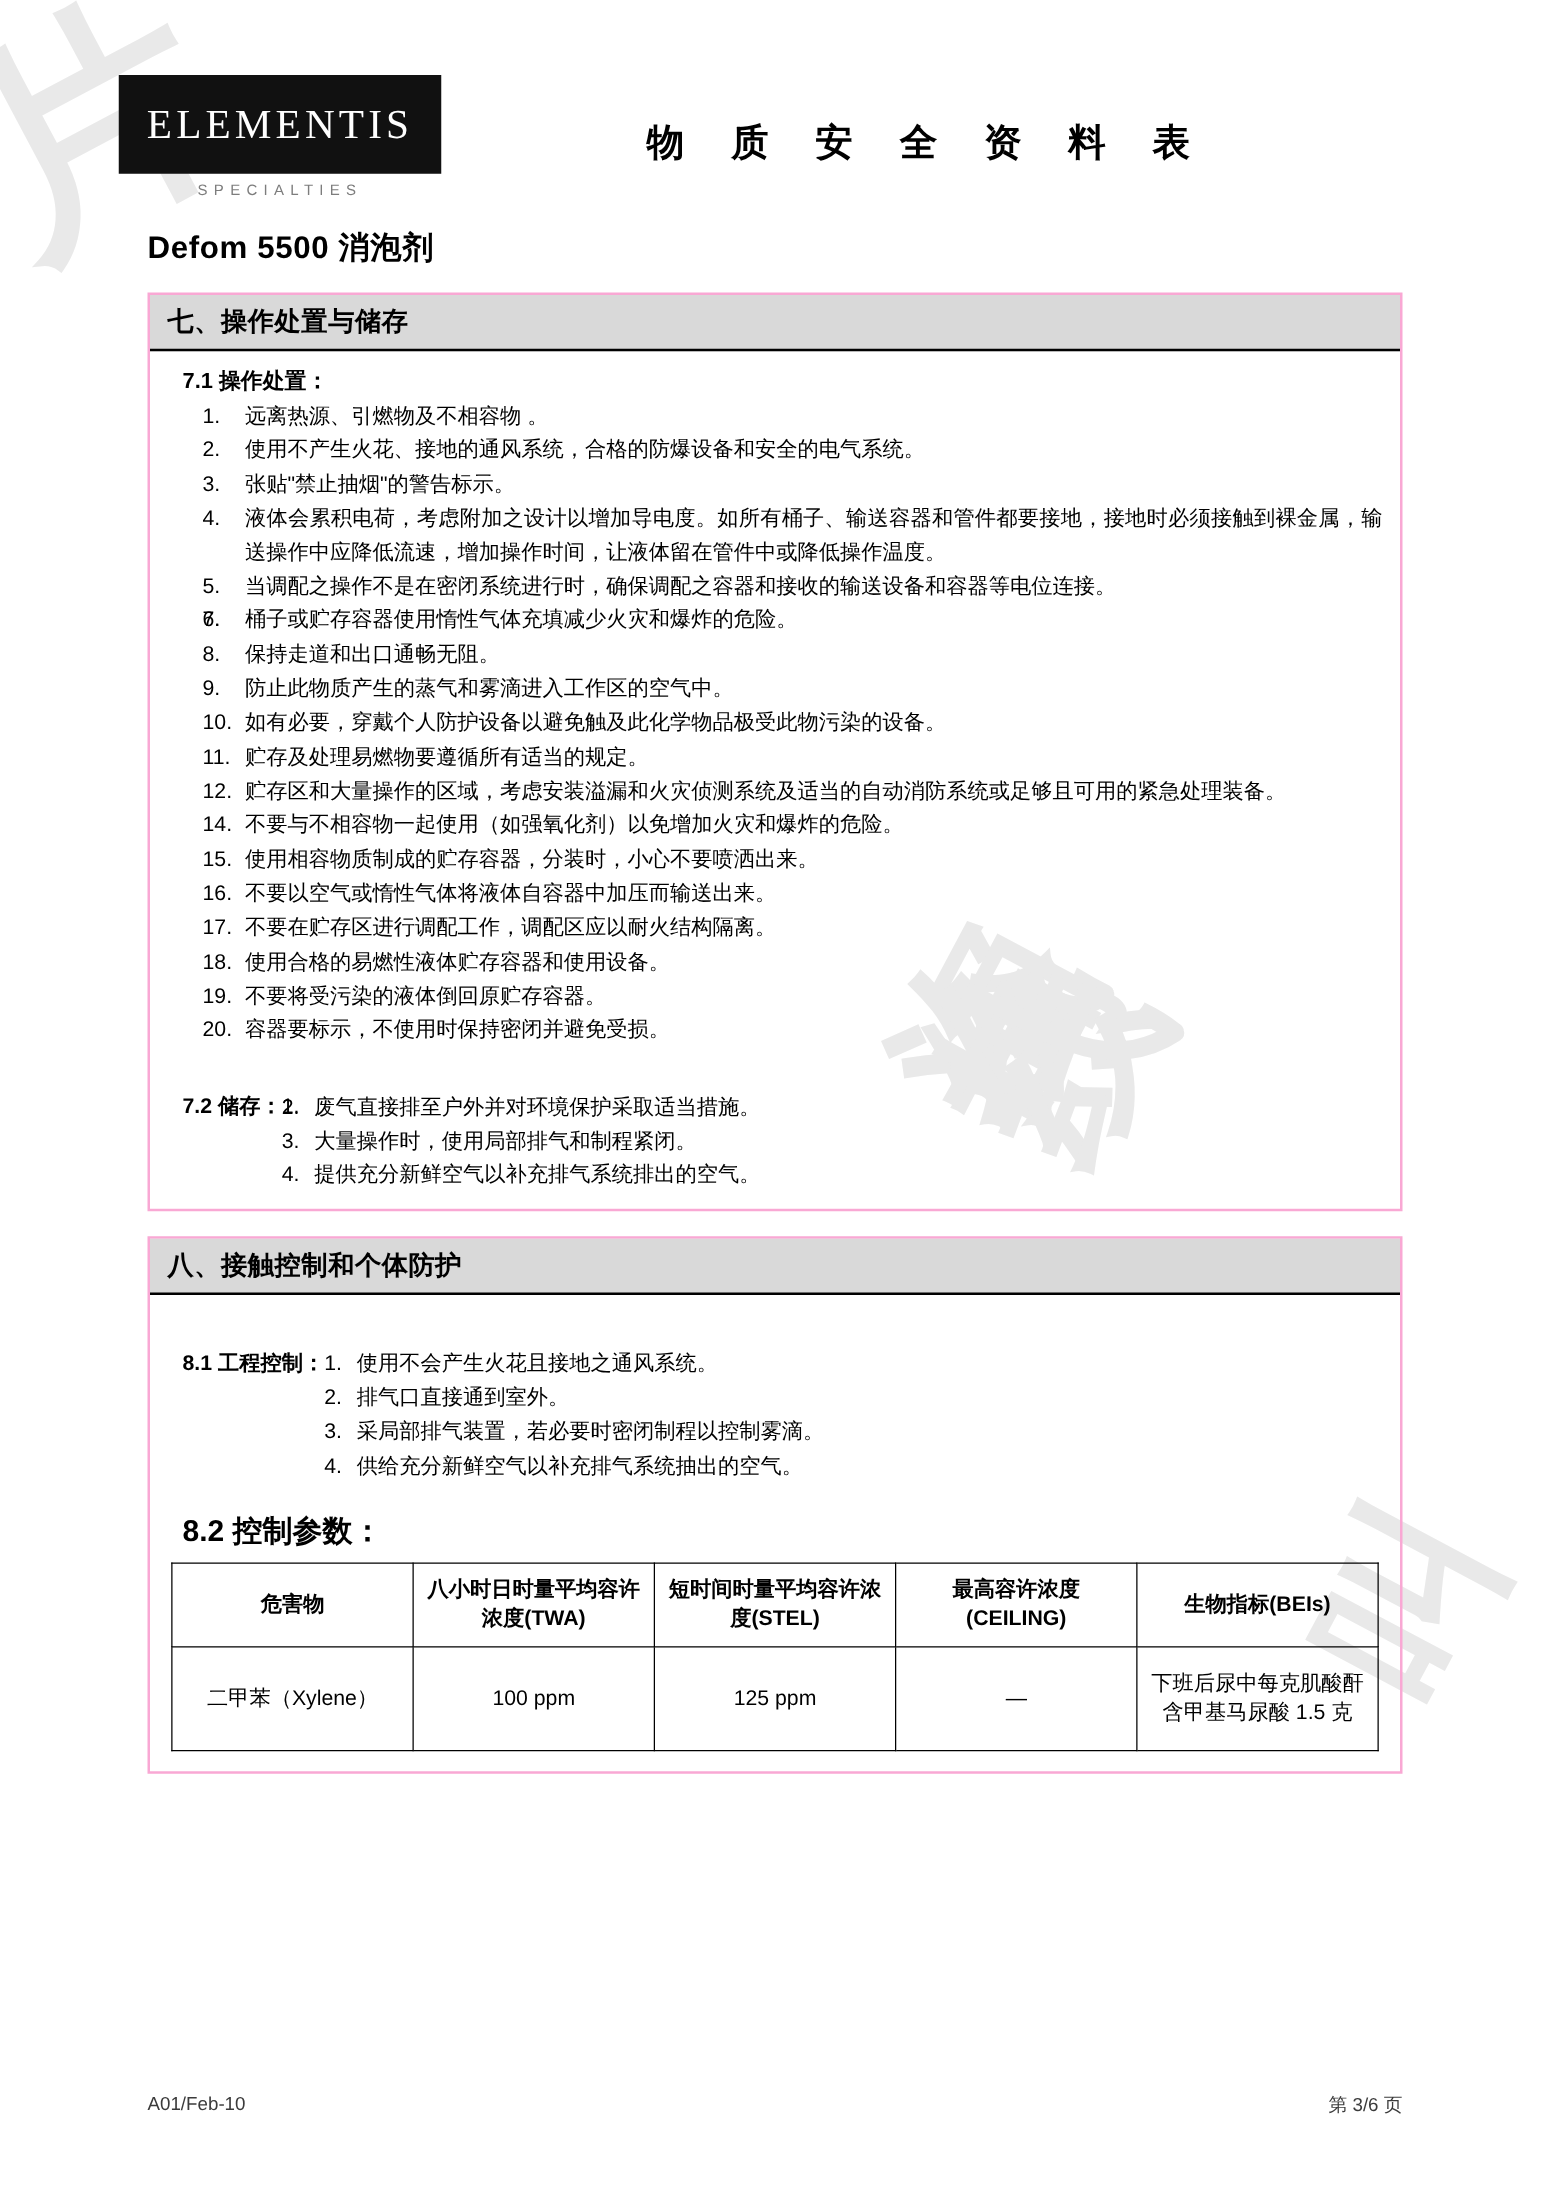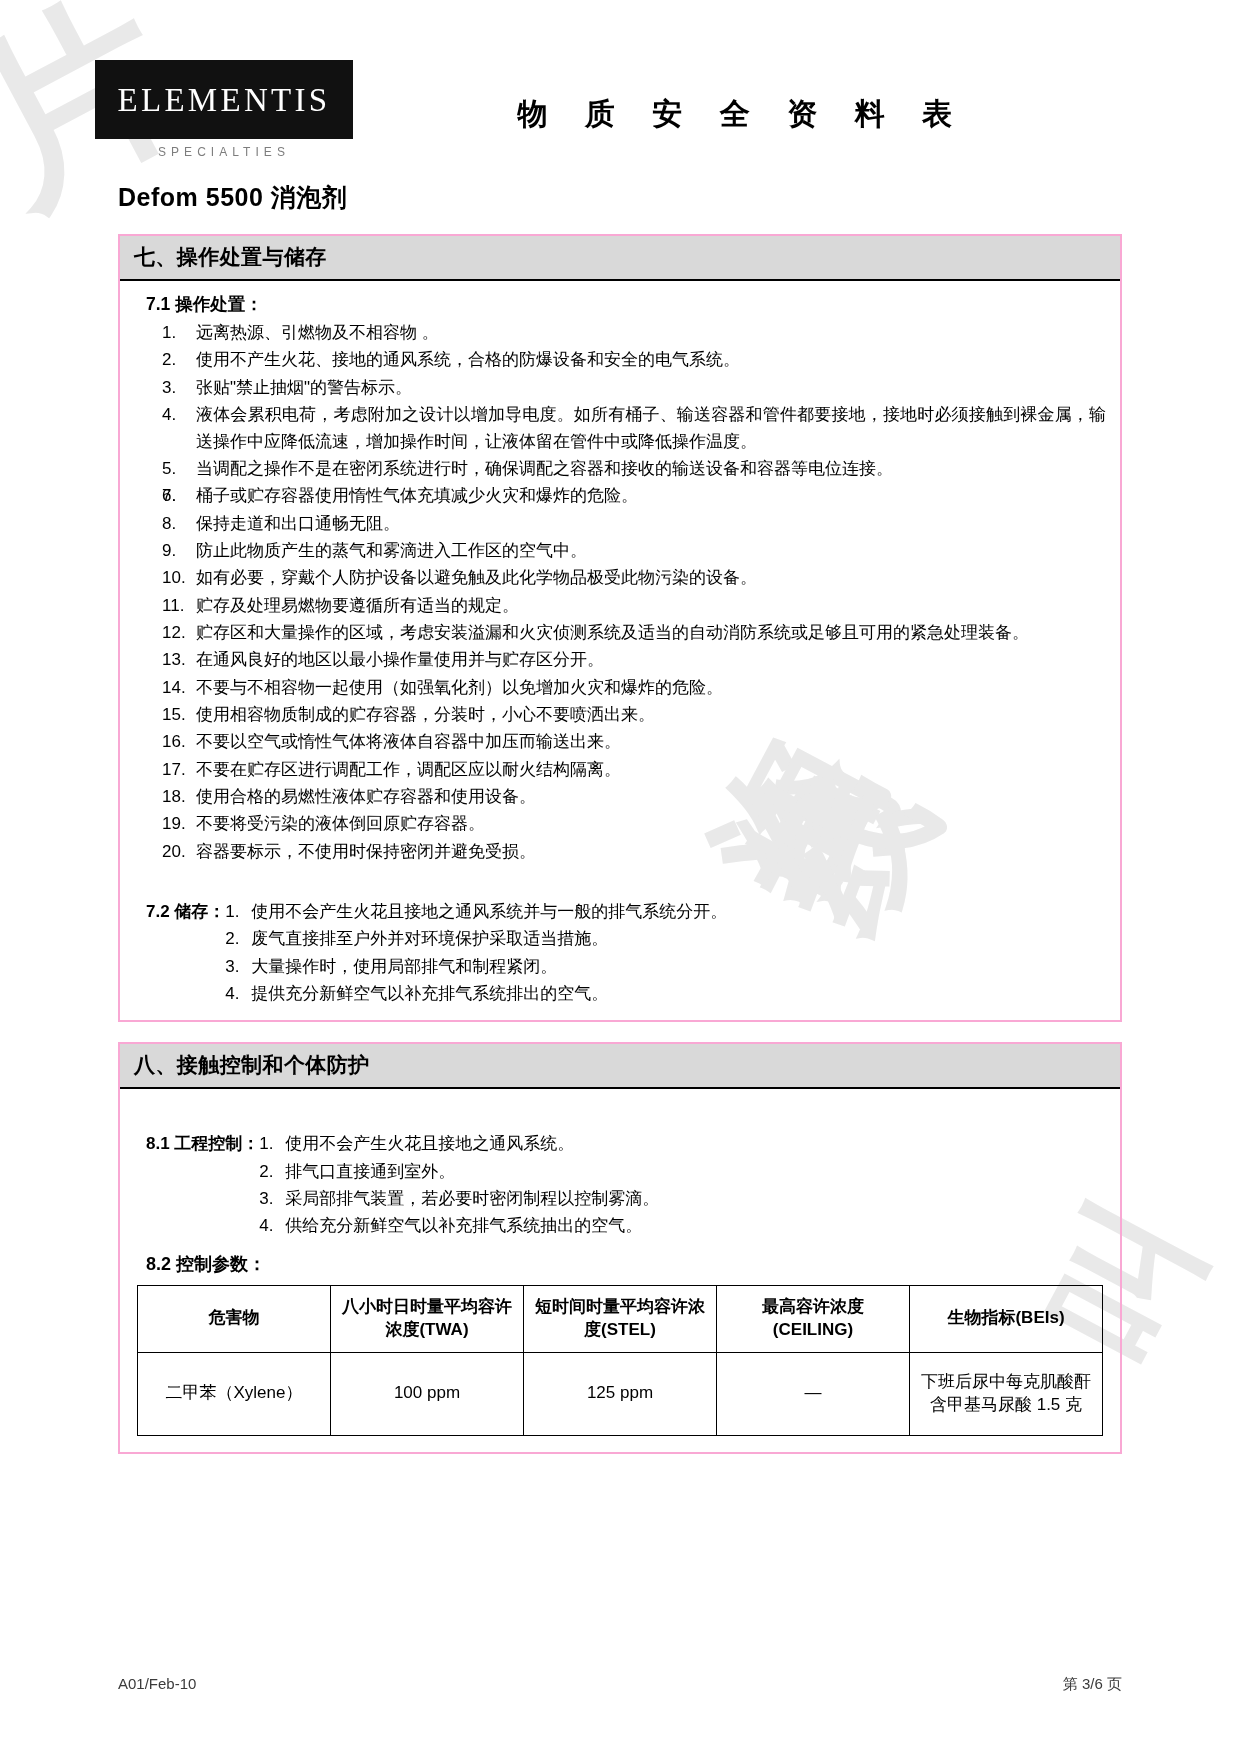--- a/index.html
+++ b/index.html
@@ -178,22 +178,22 @@
   }
   .inline-list li .num {
     position: absolute;
     left: 0;
     top: 0;
   }
 
   
   .params-label {
     font-weight: bold;
-    font-size: 18px;
-    margin: 10px 0 6px 12px;
+    font-size: 24px;
+    margin: 20px 0 6px 12px;
   }
   table.params {
     border-collapse: collapse;
     width: calc(100% - 6px);
     margin: 0 0 4px 3px;
     font-size: 17px;
   }
   table.params th,
   table.params td {
     border: 1.5px solid #000000;
@@ -264,34 +264,33 @@
           <li><span class="num">3.</span><span>张贴"禁止抽烟"的警告标示。</span></li>
           <li><span class="num">4.</span><span>液体会累积电荷，考虑附加之设计以增加导电度。如所有桶子、输送容器和管件都要接地，接地时必须接触到裸金属，输送操作中应降低流速，增加操作时间，让液体留在管件中或降低操作温度。</span></li>
           <li><span class="num">5.</span><span>当调配之操作不是在密闭系统进行时，确保调配之容器和接收的输送设备和容器等电位连接。</span></li>
           <li><span class="num">6.</span></li>
           <li><span class="num">7.</span><span>桶子或贮存容器使用惰性气体充填减少火灾和爆炸的危险。</span></li>
           <li><span class="num">8.</span><span>保持走道和出口通畅无阻。</span></li>
           <li><span class="num">9.</span><span>防止此物质产生的蒸气和雾滴进入工作区的空气中。</span></li>
           <li><span class="num">10.</span><span>如有必要，穿戴个人防护设备以避免触及此化学物品极受此物污染的设备。</span></li>
           <li><span class="num">11.</span><span>贮存及处理易燃物要遵循所有适当的规定。</span></li>
           <li><span class="num">12.</span><span>贮存区和大量操作的区域，考虑安装溢漏和火灾侦测系统及适当的自动消防系统或足够且可用的紧急处理装备。</span></li>
-          <li><span class="num">13.</span><span>在通风良好的地区以最小操作量使用并与贮存区分开。</span></li>
           <li><span class="num">14.</span><span>不要与不相容物一起使用（如强氧化剂）以免增加火灾和爆炸的危险。</span></li>
           <li><span class="num">15.</span><span>使用相容物质制成的贮存容器，分装时，小心不要喷洒出来。</span></li>
           <li><span class="num">16.</span><span>不要以空气或惰性气体将液体自容器中加压而输送出来。</span></li>
           <li><span class="num">17.</span><span>不要在贮存区进行调配工作，调配区应以耐火结构隔离。</span></li>
           <li><span class="num">18.</span><span>使用合格的易燃性液体贮存容器和使用设备。</span></li>
           <li><span class="num">19.</span><span>不要将受污染的液体倒回原贮存容器。</span></li>
           <li><span class="num">20.</span><span>容器要标示，不使用时保持密闭并避免受损。</span></li>
         </ol>
 
         <div class="inline-block-row">
           <div class="inline-label">7.2 储存：</div>
           <ul class="inline-list">
-            <li><span class="num">1.</span><span>使用不会产生火花且接地之通风系统并与一般的排气系统分开。</span></li>
+            <li><span class="num">1.</span></li>
             <li><span class="num">2.</span><span>废气直接排至户外并对环境保护采取适当措施。</span></li>
             <li><span class="num">3.</span><span>大量操作时，使用局部排气和制程紧闭。</span></li>
             <li><span class="num">4.</span><span>提供充分新鲜空气以补充排气系统排出的空气。</span></li>
           </ul>
         </div>
       </div>
     </div>
 
     <div class="section">
       <div class="section-head">八、接触控制和个体防护</div>

